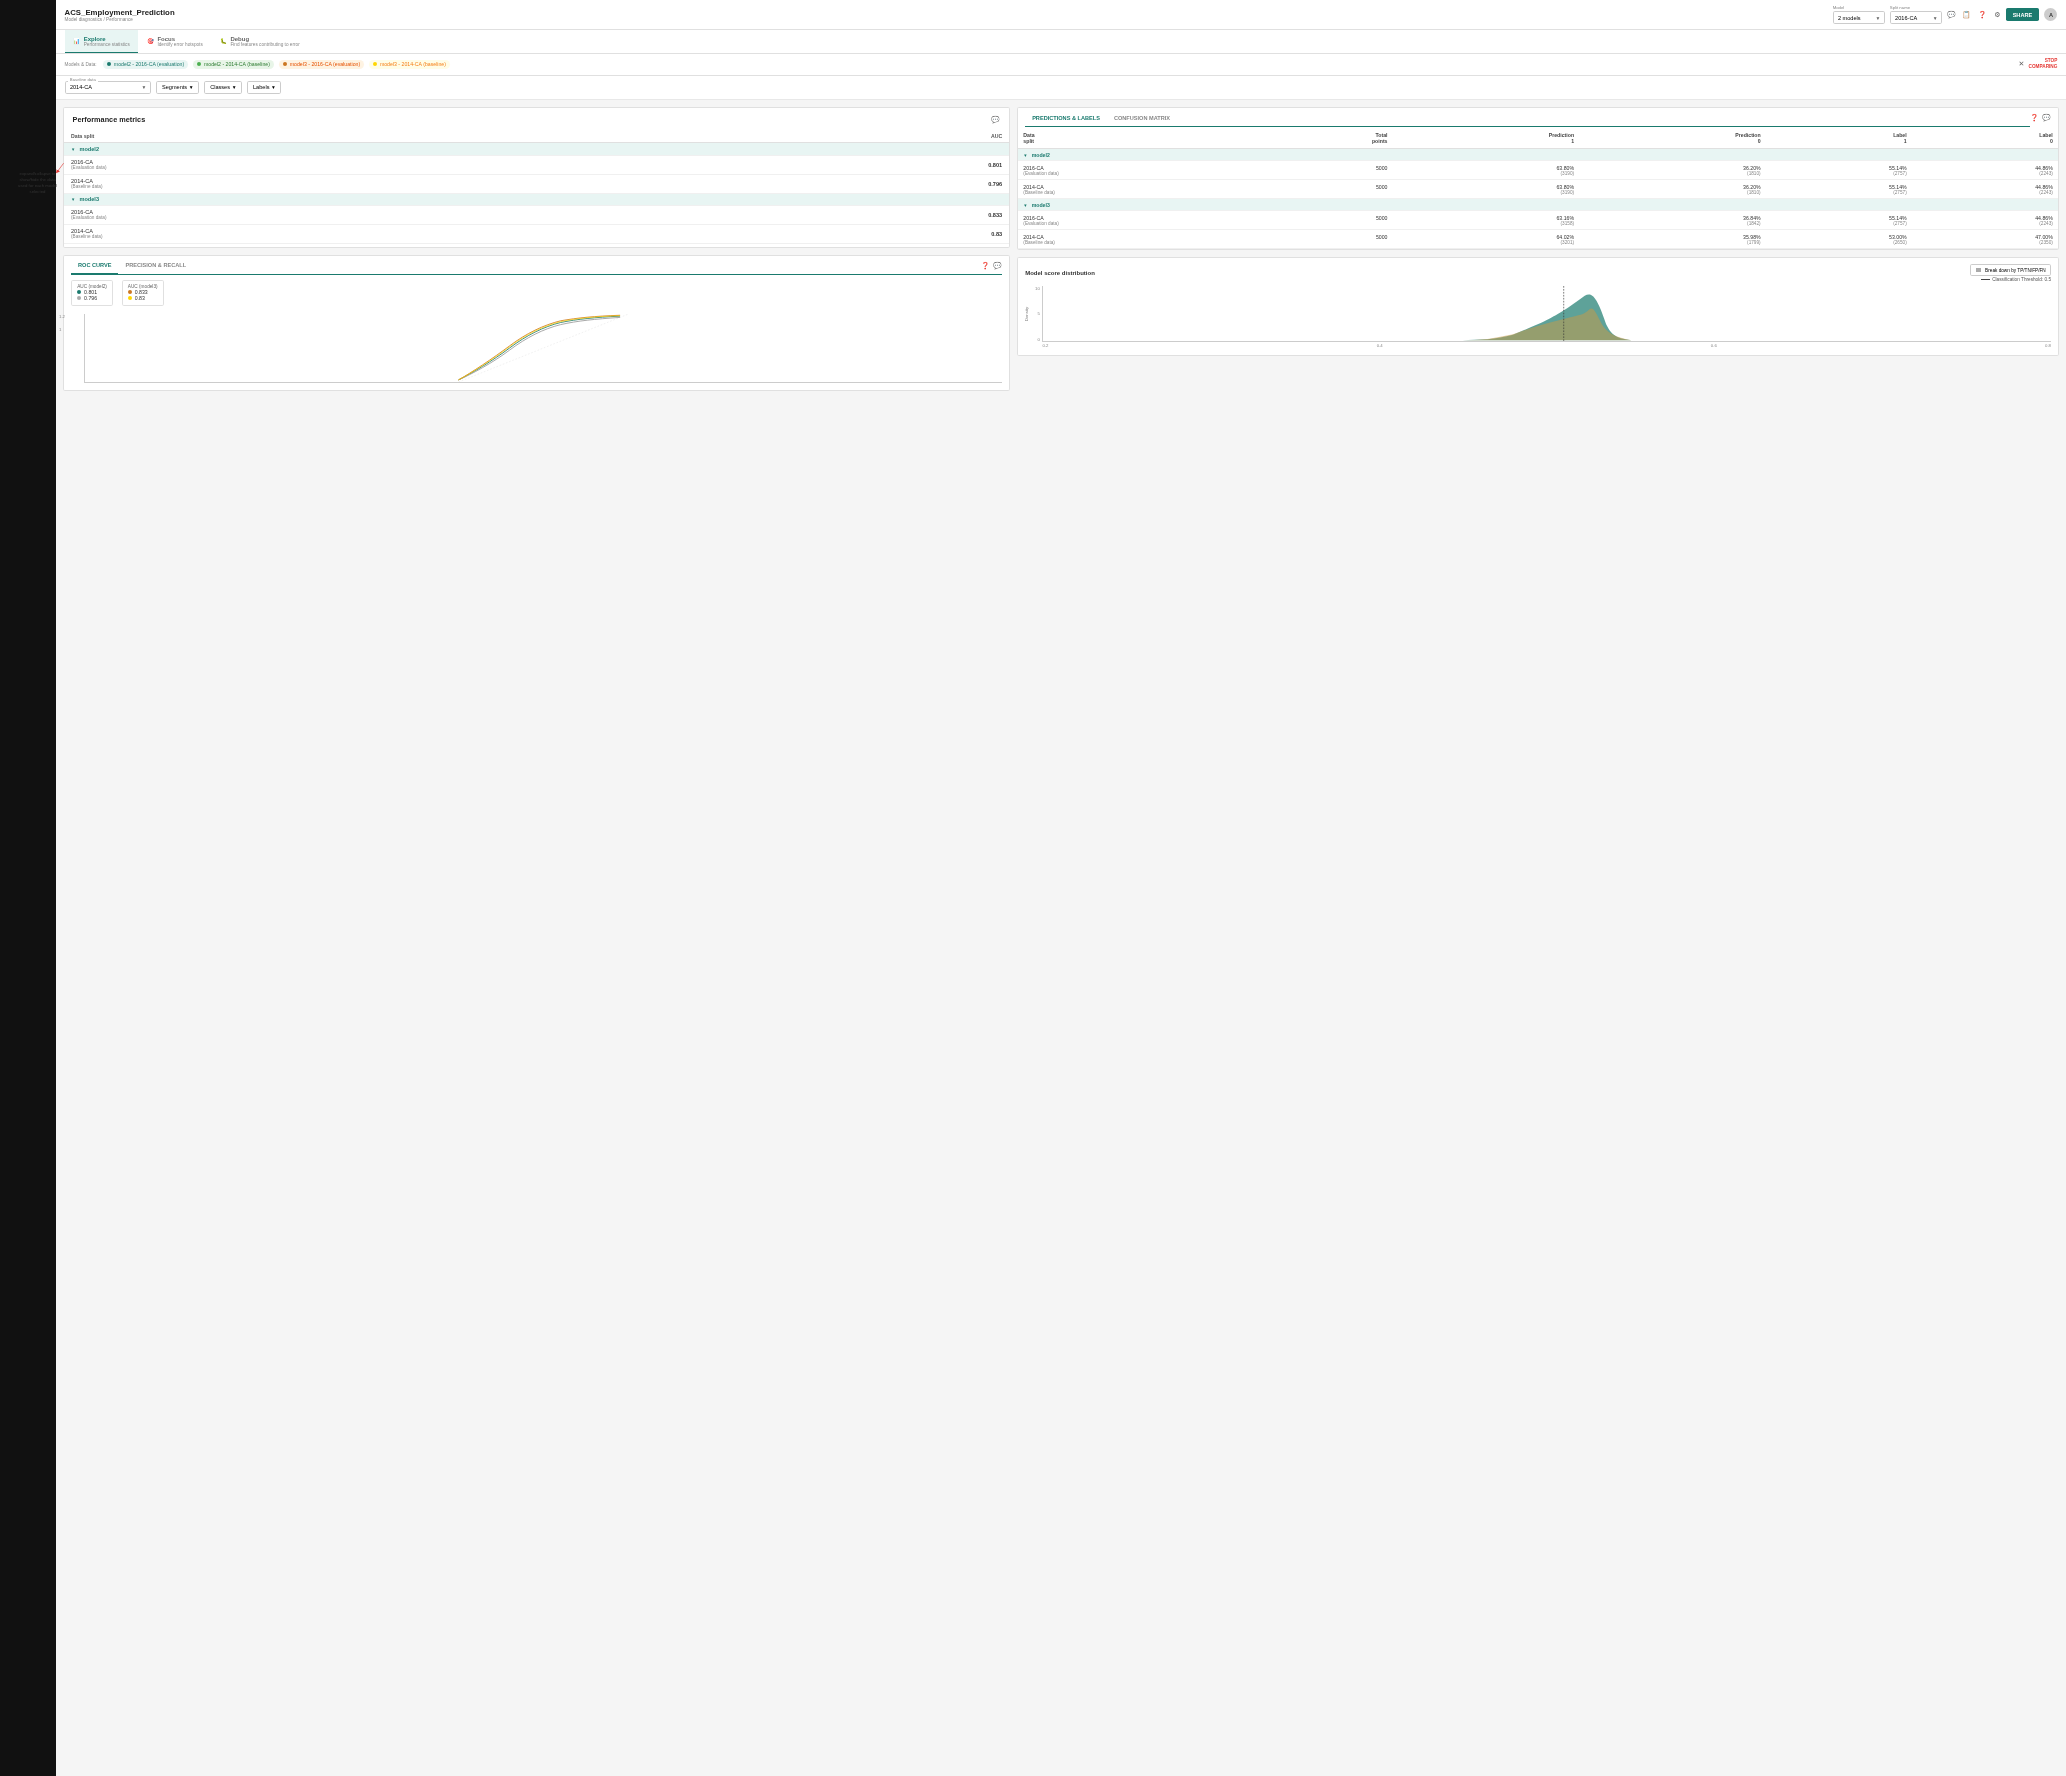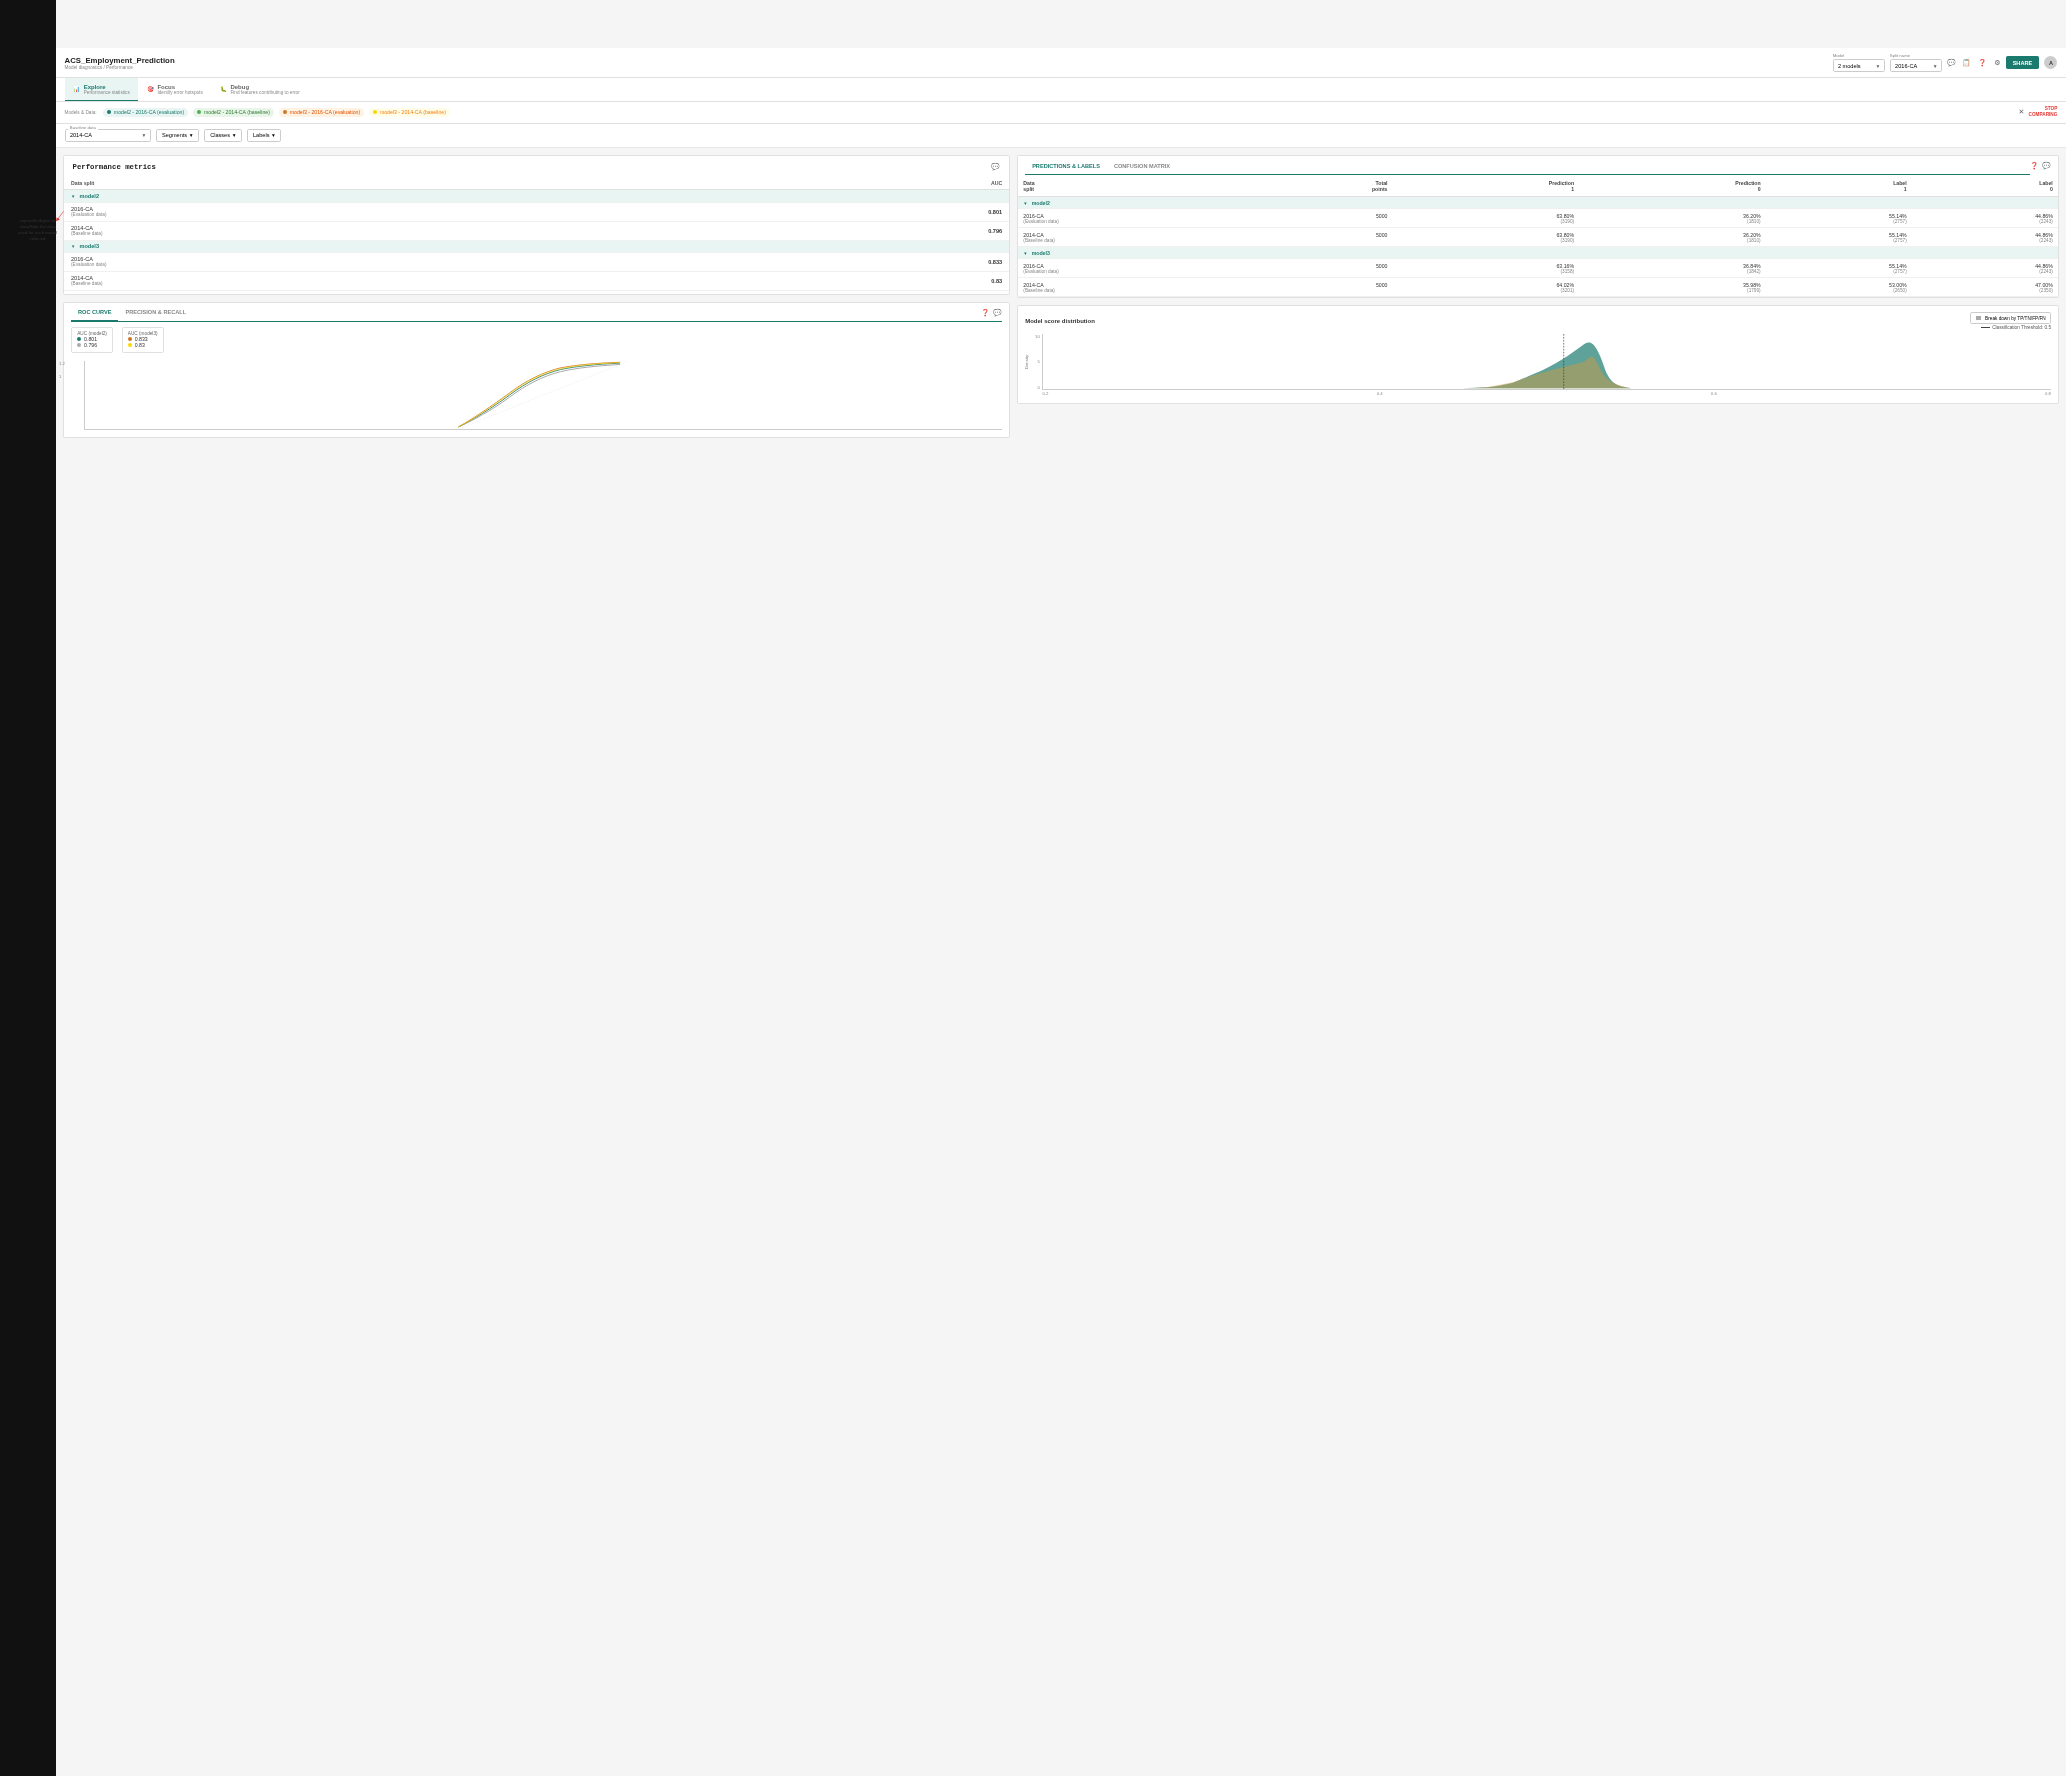--- a/index.html
+++ b/index.html
@@ -5,21 +5,21 @@
     * { box-sizing: border-box; margin: 0; padding: 0; }
     body { font-family: -apple-system, BlinkMacSystemFont, 'Segoe UI', sans-serif; font-size: 5.6px; background: #1a1a2e; color: #333; }
     
     .app-wrapper { display: flex; min-height: 100vh; }
     
     .left-sidebar { width: 56px; background: #111; flex-shrink: 0; }
     
     .main-content { flex: 1; background: #f5f5f5; display: flex; flex-direction: column; }
     
     
-    .top-header { background: white; padding: 5.2px 8.6px; display: flex; align-items: center; justify-content: space-between; border-bottom: 0.4px solid #e0e0e0; margin-top: 48px; }
+    .top-header { background: white; padding: 5.2px 8.6px; display: flex; align-items: center; justify-content: space-between; border-bottom: 0.4px solid #e0e0e0; }
     .app-title-section { display: flex; flex-direction: column; }
     .app-title { font-size: 7.8px; font-weight: 700; color: #222; }
     .app-subtitle { font-size: 4.7px; color: #888; }
     .header-controls { display: flex; align-items: center; gap: 5.2px; }
     .dropdown-control { display: flex; flex-direction: column; }
     .dropdown-label { font-size: 4.3px; color: #888; margin-bottom: 0.9px; }
     .dropdown-btn { border: 0.4px solid #ccc; background: white; padding: 2.6px 4.3px; border-radius: 1.7px; cursor: pointer; display: flex; align-items: center; gap: 3.5px; font-size: 5.6px; min-width: 52px; }
     .dropdown-arrow { margin-left: auto; color: #666; }
     .header-icons { display: flex; align-items: center; gap: 7px; color: #666; }
     .header-icon { cursor: pointer; font-size: 7px; }
@@ -57,21 +57,21 @@
     
     
     .panels-row { display: flex; gap: 0; flex: 1; padding: 7px; gap: 7px; }
     
     
     .left-panel { flex: 1; display: flex; flex-direction: column; gap: 7px; }
     
     
     .card { background: white; border-radius: 1.7px; border: 0.4px solid #e0e0e0; }
     .card-header { padding: 7px 8.6px 5.2px; display: flex; align-items: center; justify-content: space-between; }
-    .card-title { font-size: 7.3px; font-weight: 700; color: #222; font-family: Liberation Mono, monospace; }
+    .card-title { font-size: 7.3px; font-weight: 700; color: #222; }
     .card-icon { color: #999; cursor: pointer; font-size: 7px; }
     
     
     .perf-table { width: 100%; border-collapse: collapse; }
     .perf-table th { text-align: left; padding: 3.5px 7px; font-size: 5.2px; font-weight: 600; color: #555; border-bottom: 0.4px solid #e0e0e0; }
     .perf-table td { padding: 3.5px 7px; font-size: 5.6px; border-bottom: 0.4px solid #f0f0f0; }
     .model-row-header { background: #e8f5f3; font-weight: 600; color: #1a7a6e; }
     .model-row-header td { padding: 2.6px 7px; }
     .collapse-icon { font-size: 4.3px; margin-right: 2.6px; }
     .data-sub { font-size: 4.7px; color: #888; }

